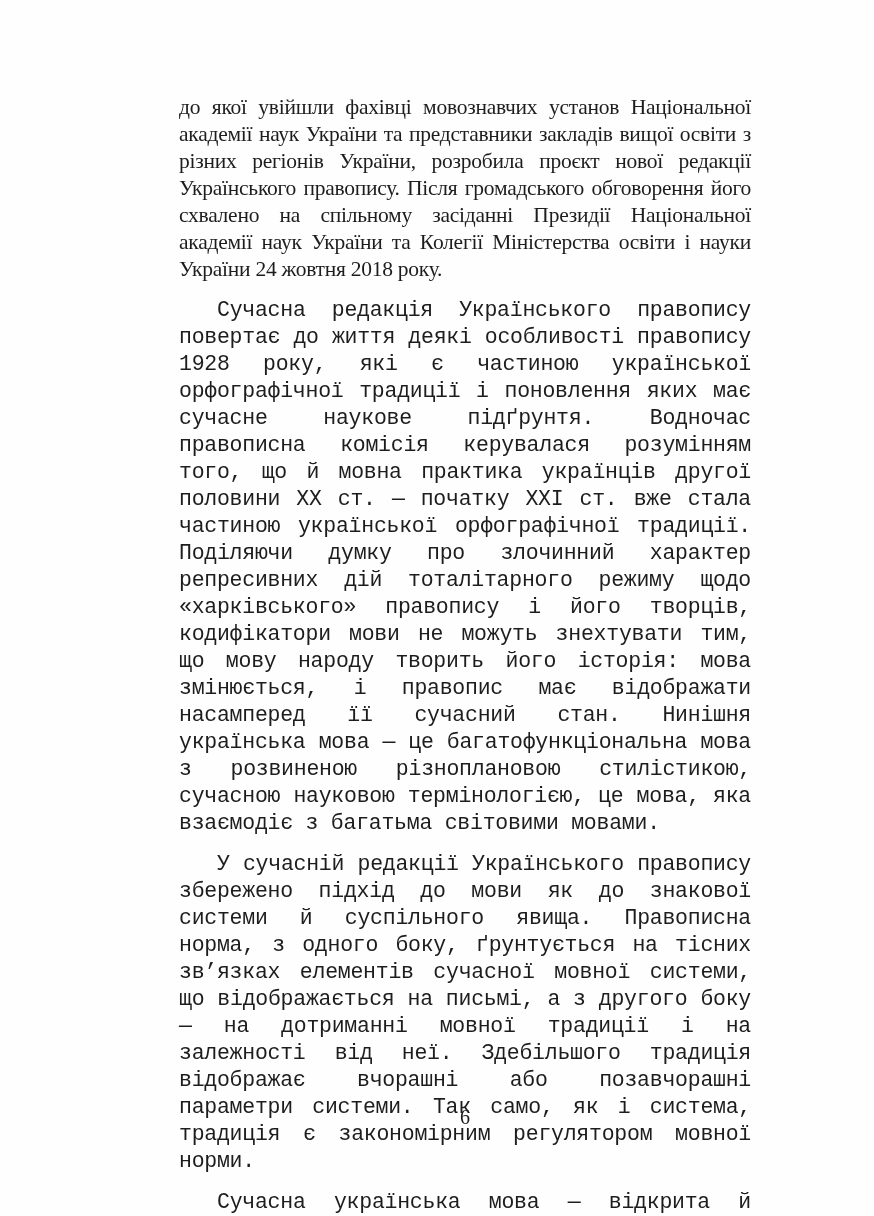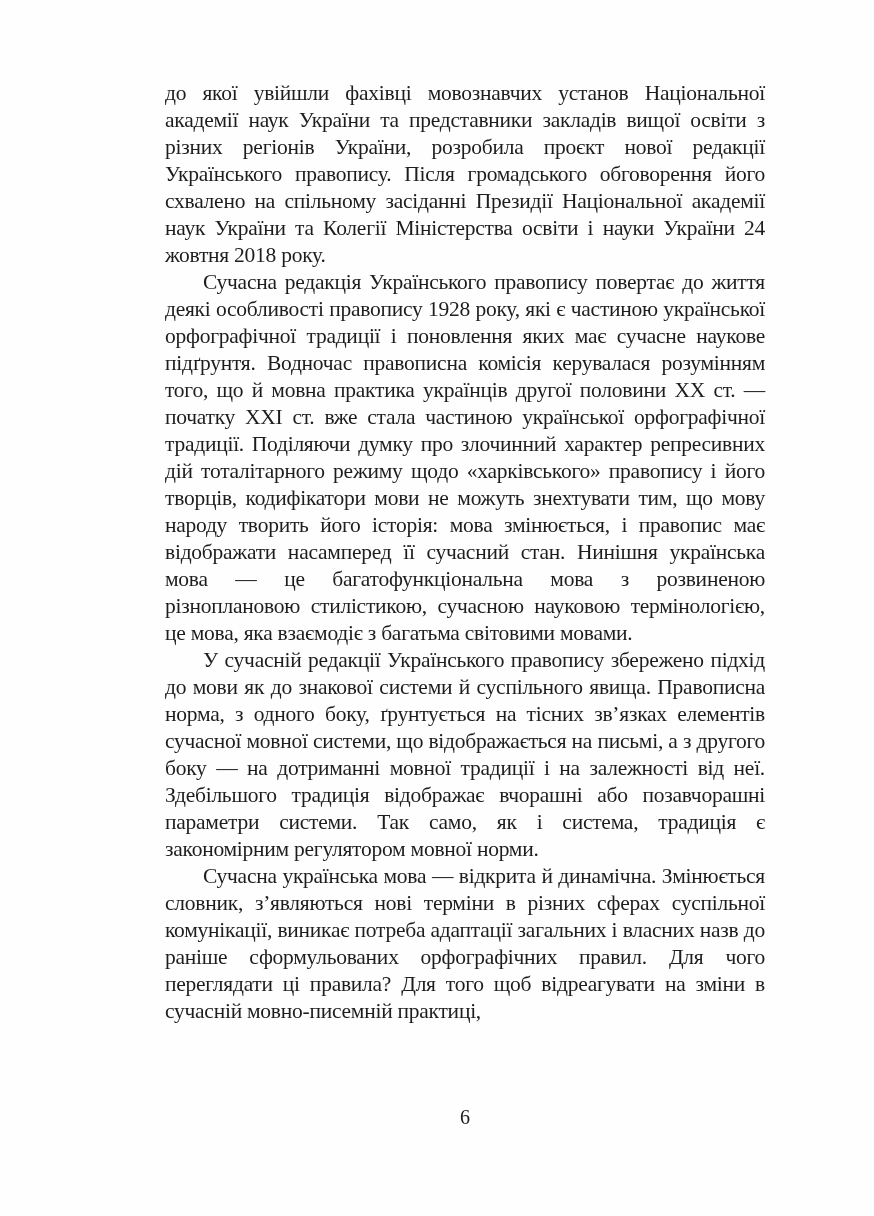--- a/index.html
+++ b/index.html
@@ -24,26 +24,27 @@
     left: 165px;
     top: 80px;
     width: 600px;
     color: #1d1d1d;
     font-size: 21.5px;
     line-height: 27px;
     letter-spacing: -0.25px;
     text-align: justify;
   }
   .text-block p {
-    margin: 0;
+    margin: 14px;
     padding: 0;
     text-indent: 0;
   }
   .text-block p.indent {
     text-indent: 38px;
+    font-family: Liberation Mono, monospace;
   }
   .page-number {
     position: absolute;
     left: 165px;
     top: 1106px;
     width: 600px;
     text-align: center;
     font-size: 20px;
     color: #1d1d1d;
   }

